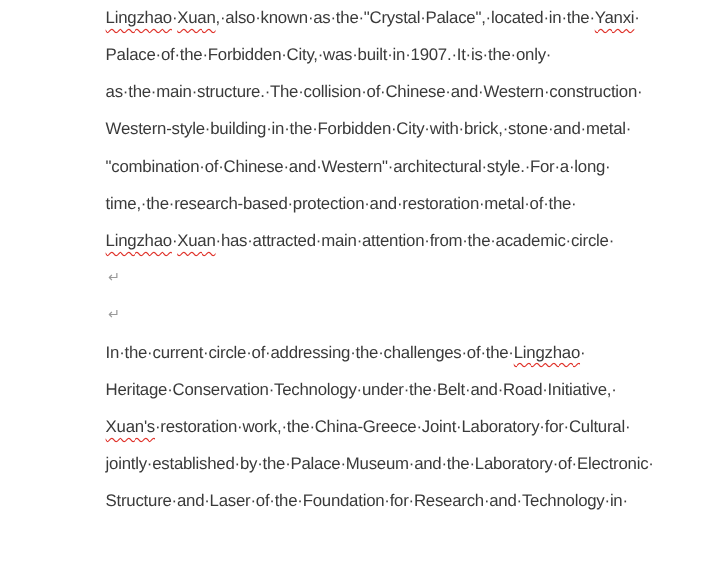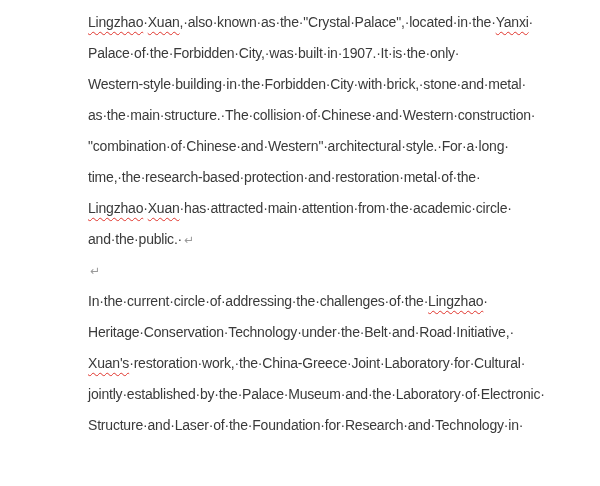--- a/index.html
+++ b/index.html
@@ -19,21 +19,21 @@
     left: 88px;
     top: 6px;
     font-family: "Liberation Sans", "DejaVu Sans", sans-serif;
     font-size: 14px;
     letter-spacing: -0.2px;
     color: var(--text-color, #3a3a3a);
   }
   .line {
     height: 31px;
     display: flex;
-    align-items: center;
+    align-items: flex-start;
     white-space: pre;
   }
   .word {
     display: inline-block;
   }
   .misspelled {
     text-decoration: underline;
     text-decoration-style: wavy;
     text-decoration-color: var(--squiggle-color, #e0342c);
     text-decoration-thickness: 1px;
@@ -46,26 +46,26 @@
     transform: translateY(1px);
   }
 </style>
 </head>
 <body>
 
 <div class="page">
   <div class="doc">
       <div class="line"><span class="word misspelled">Lingzhao</span><span class="word">·</span><span class="word misspelled">Xuan</span><span class="word">,·also·known·as·the·"Crystal·Palace",·located·in·the·</span><span class="word misspelled">Yanxi</span><span class="word">·</span></div>
       <div class="line"><span class="word">Palace·of·the·Forbidden·City,·was·built·in·1907.·It·is·the·only·</span></div>
+      <div class="line"><span class="word">as·the·main·structure.·The·collision·of·Chinese·and·Western·construction·</span></div>
       <div class="line"><span class="word">Western-style·building·in·the·Forbidden·City·with·brick,·stone·and·metal·</span></div>
-      <div class="line"><span class="word">as·the·main·structure.·The·collision·of·Chinese·and·Western·construction·</span></div>
       <div class="line"><span class="word">"combination·of·Chinese·and·Western"·architectural·style.·For·a·long·</span></div>
       <div class="line"><span class="word">time,·the·research-based·protection·and·restoration·metal·of·the·</span></div>
       <div class="line"><span class="word misspelled">Lingzhao</span><span class="word">·</span><span class="word misspelled">Xuan</span><span class="word">·has·attracted·main·attention·from·the·academic·circle·</span></div>
-      <div class="line"><span class="word">and·the·public.·</span><span class="para-mark">↵</span></div>
+      <div class="line"><span class="para-mark">↵</span></div>
       <div class="line"><span class="para-mark">↵</span></div>
       <div class="line"><span class="word">In·the·current·circle·of·addressing·the·challenges·of·the·</span><span class="word misspelled">Lingzhao</span><span class="word">·</span></div>
       <div class="line"><span class="word">Heritage·Conservation·Technology·under·the·Belt·and·Road·Initiative,·</span></div>
       <div class="line"><span class="word misspelled">Xuan's</span><span class="word">·restoration·work,·the·China-Greece·Joint·Laboratory·for·Cultural·</span></div>
       <div class="line"><span class="word">jointly·established·by·the·Palace·Museum·and·the·Laboratory·of·Electronic·</span></div>
       <div class="line"><span class="word">Structure·and·Laser·of·the·Foundation·for·Research·and·Technology·in·</span></div>
     </div>
 </div>
 
 </body></html>

